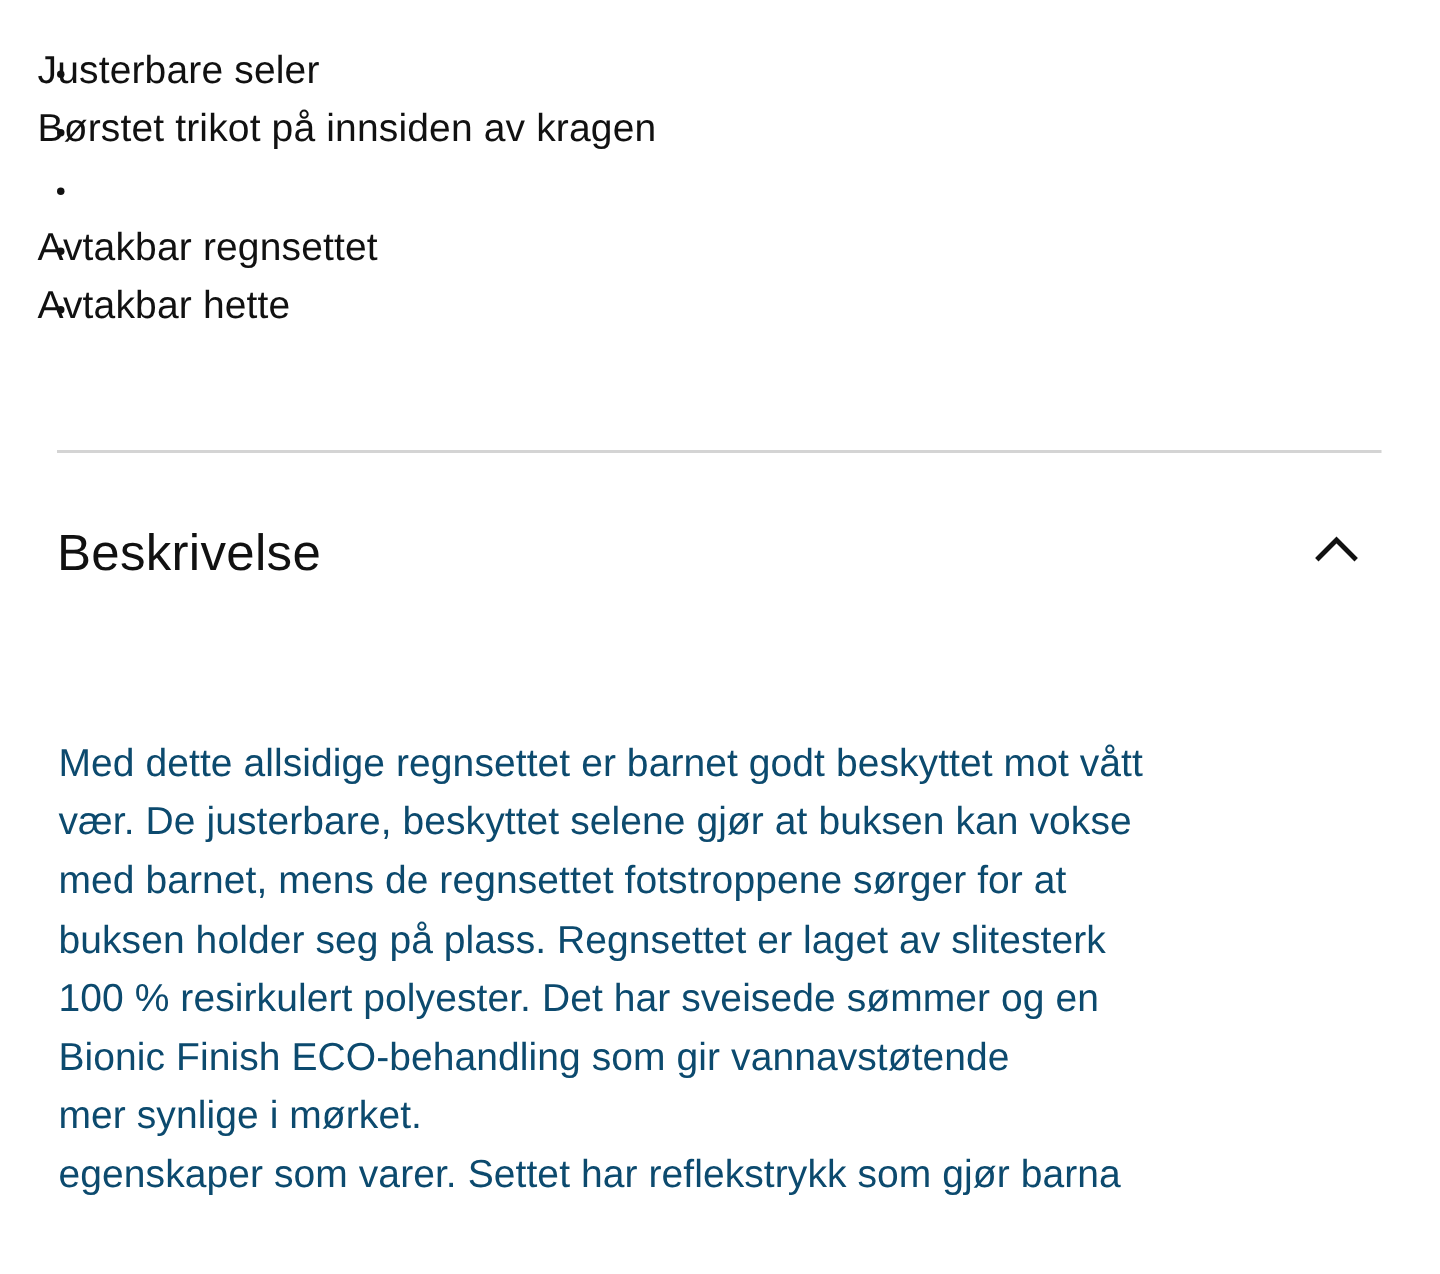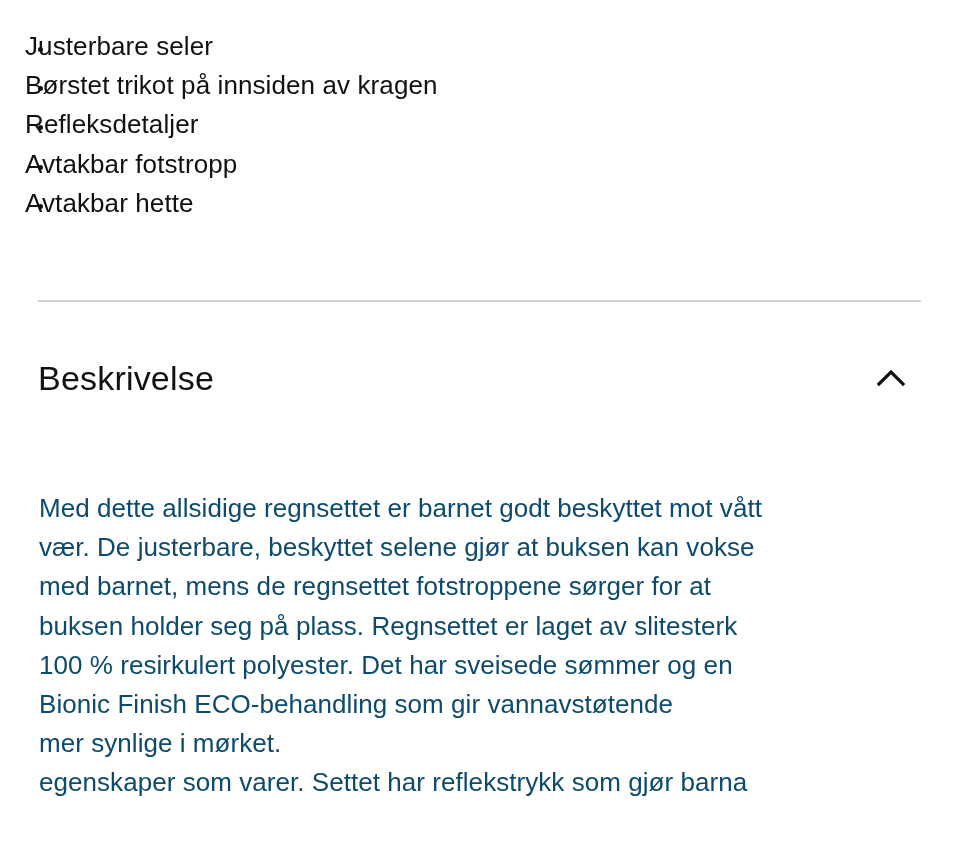--- a/index.html
+++ b/index.html
@@ -59,21 +59,21 @@
       height: 2px;
       background: #d4d4d4;
     }
     .accordion-header {
       position: absolute;
       left: 38px;
       top: 350px;
       width: 883px;
       height: 56px;
       display: flex;
-      align-items: center;
+      align-items: flex-start;
       justify-content: space-between;
       cursor: pointer;
     }
     .accordion-title {
       font-size: 34px;
       font-weight: normal;
       margin: 0;
       letter-spacing: 0.2px;
       color: #111111;
     }
@@ -108,25 +108,24 @@
   <li>
     <span class="bullet"></span>
     <span>Justerbare seler</span>
   </li>
   <li>
     <span class="bullet"></span>
     <span>Børstet trikot på innsiden av kragen</span>
   </li>
   <li>
     <span class="bullet"></span>
-    <span>Refleksdetaljer</span>
   </li>
   <li>
     <span class="bullet"></span>
-    <span>Avtakbar fotstropp</span>
+    <span>Avtakbar regnsettet</span>
   </li>
   <li>
     <span class="bullet"></span>
     <span>Avtakbar hette</span>
   </li>
 </ul>
 
 <div class="divider"></div>
 
 <div class="accordion-header" role="button" aria-expanded="true">

